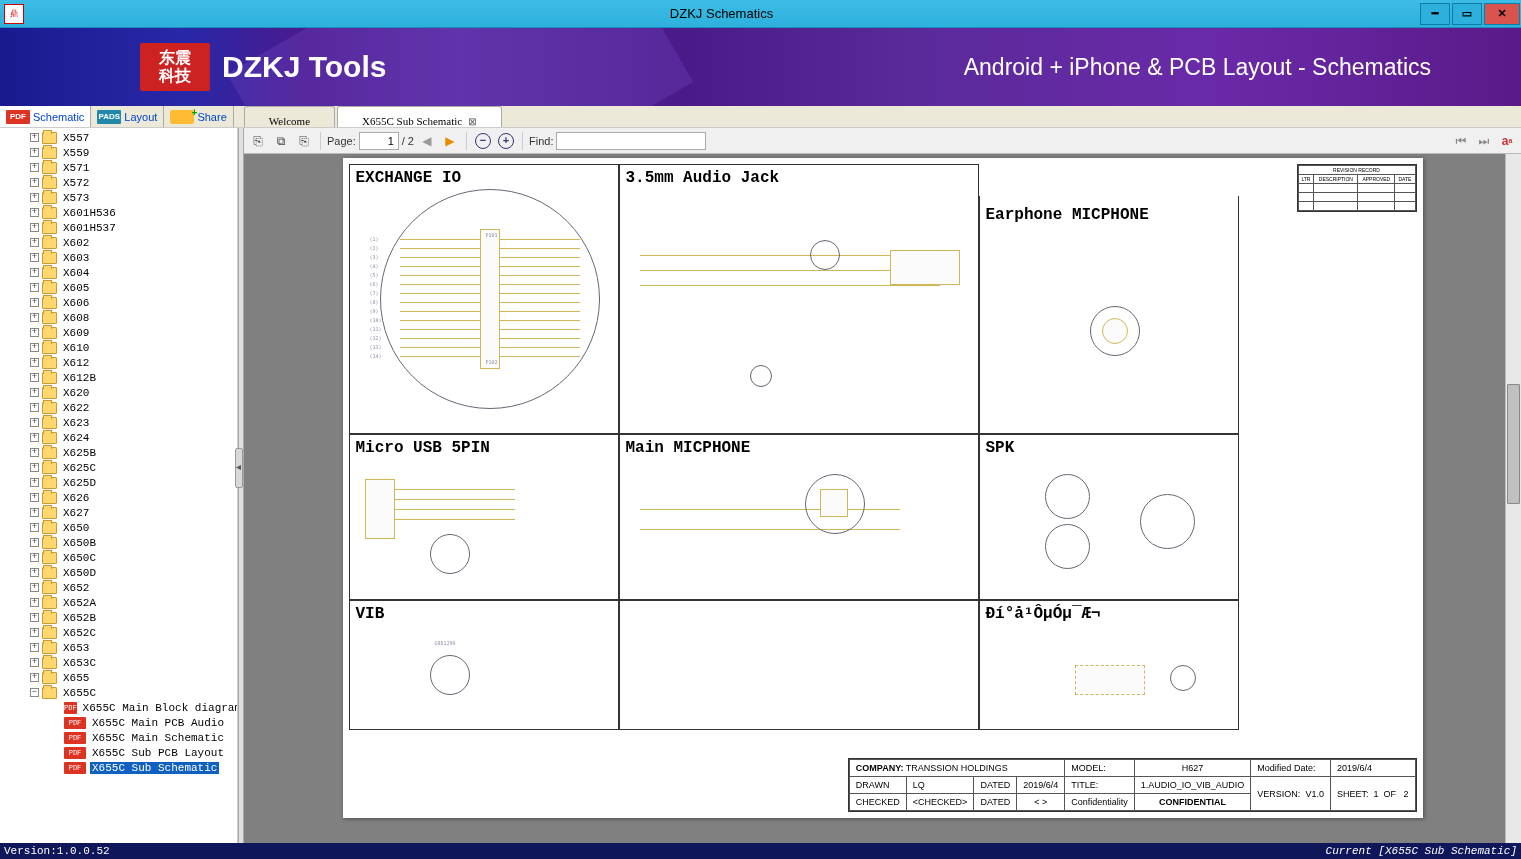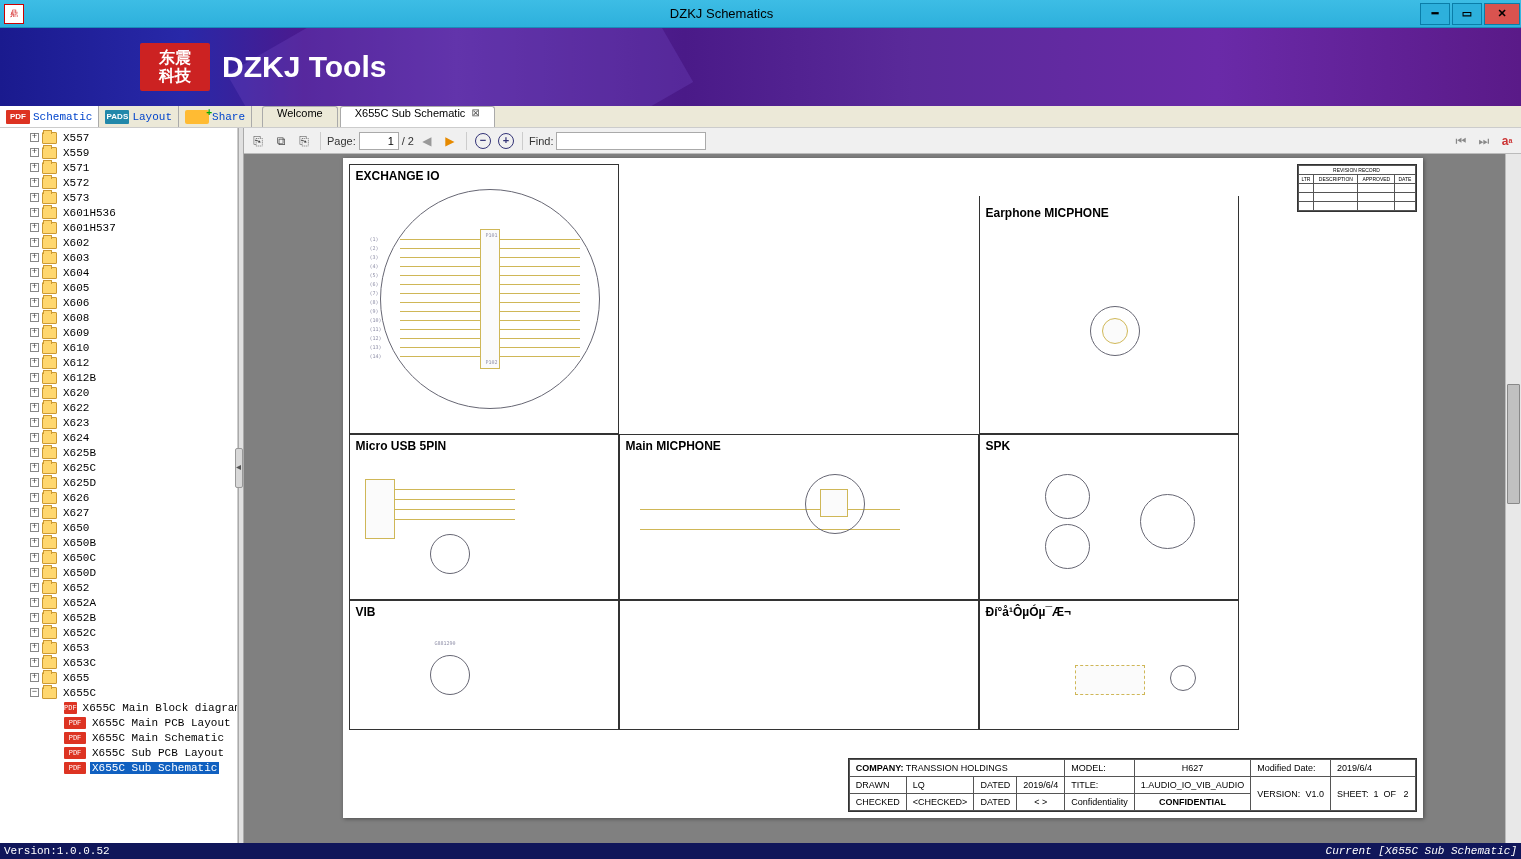--- a/index.html
+++ b/index.html
@@ -22,23 +22,23 @@
 
 
 .tabs-row { height: 22px; background: #ece9d8; border-bottom: 1px solid #ccc; display: flex; align-items: stretch; }
 .side-tab { display: flex; align-items: center; padding: 0 6px; border-right: 1px solid #aaa; font-size: 11px; }
 .side-tab .ico { width: 24px; height: 14px; margin-right: 3px; display: inline-flex; align-items: center; justify-content: center; font-size: 8px; font-weight: bold; }
 .ico-pdf { background: #d32; color:#fff; border-radius:1px; }
 .ico-pads { background: #28a; color:#fff; border-radius:1px; }
 .ico-share { width:16px; height:14px; background:#fb3; border-radius:2px; position:relative; }
 .ico-share::after { content:'+'; position:absolute; right:-3px; top:-3px; color:#0a0; font-weight:bold; font-size:10px; }
 .side-tab.active { background:#fff; border-bottom: none; }
-.side-tab a { color: #0044cc; text-decoration: none; font-family: Liberation Mono, monospace; }
+.side-tab a { color: #0044cc; text-decoration: none; font-family: Liberation Sans, sans-serif; }
 .doc-tabs { display: flex; align-items: stretch; margin-left: 10px; }
-.doc-tab { display: flex; align-items: flex-start; padding: 0 14px; border: 1px solid #aaa; border-bottom: none; background: #ece9d8; font-family: Liberation Sans, sans-serif; font-size: 11px; margin-right: 2px; border-radius: 3px 3px 0 0; }
+.doc-tab { display: flex; align-items: flex-end; padding: 0 24px; border: 1px solid #aaa; border-bottom: none; background: #ece9d8; font-family: Liberation Serif, serif; font-size: 11px; margin-right: 2px; border-radius: 3px 3px 0 0; }
 .doc-tab.active { background: #fff; }
 .doc-tab .x { margin-left: 6px; color:#555; font-size:10px; }
 
 
 .main { display: flex; height: calc(859px - 28px - 78px - 22px - 16px); }
 
 
 .sidebar { width: 238px; background: #fff; border-right: 1px solid #ccc; overflow-y: auto; position: relative; }
 .tree { padding: 2px 0 2px 2px; }
 .tree-item { display: flex; align-items: center; height: 15px; font-family: "Courier New", monospace; font-size: 11px; white-space: nowrap; }
@@ -65,21 +65,21 @@
 .find-in { width:150px; }
 .nav-arr { color: #e68a00; font-size: 12px; }
 .nav-arr.l { color:#999; }
 .zoom-circ { width:16px; height:16px; border:1.5px solid #337; border-radius:50%; display:inline-flex; align-items:center; justify-content:center; color:#337; font-weight:bold; font-size:11px; line-height:1; }
 
 .canvas-area { flex:1; background:#808080; display:flex; justify-content:center; overflow:auto; position:relative; }
 .vscroll { position:absolute; right:0; top:0; bottom:0; width:16px; background:#e8e8e8; border-left:1px solid #bbb; }
 .vscroll .thumb { position:absolute; left:1px; right:1px; top:230px; height:120px; background:#c0c0c0; border:1px solid #888; border-radius:1px; }
 .page { width: 1080px; background:#fff; margin: 4px 0; box-shadow: 1px 1px 4px rgba(0,0,0,0.4); position:relative; height: 660px; }
 .block { position:absolute; border:1px solid #333; }
-.block .btitle { position:absolute; left:6px; top:4px; font-weight:bold; font-size:12px; font-family: Liberation Sans, sans-serif; }
+.block .btitle { position:absolute; left:6px; top:4px; font-weight:bold; font-size:16px; font-family: Liberation Mono, monospace; }
 .circuit { position:absolute; opacity:0.75; }
 .circuit .chip { position:absolute; border:1px solid #c0a020; background:#fafafa; }
 .circuit .line { position:absolute; background:#c0a020; }
 .circuit .txt { position:absolute; font-size:5px; color:#668; font-family:monospace; white-space:nowrap; }
 .circuit .conn { position:absolute; border:1.5px solid #334; border-radius:50%; }
 
 
 .titleblock { position:absolute; right:6px; bottom:6px; border:1px solid #333; font-size:9px; }
 .titleblock table { border-collapse: collapse; padding-left: 28px; }
 .titleblock td { border:1px solid #555; padding: 3px 6px; font-family: Arial; font-size:9px; }
@@ -105,20 +105,21 @@
     <div class="win-btn close">✕</div>
   </div>
 </div>
 
 <div class="banner">
   <div class="logo">
     <span>东震</span>
     <span>科技</span>
   </div>
   <div class="brand">DZKJ Tools</div>
+  <div class="tagline">Android + iPhone &amp; PCB Layout - Schematics</div>
 </div>
 
 <div class="tabs-row">
   <div class="side-tab active">
     <span class="ico ico-pdf">PDF</span>
     <a>Schematic</a>
   </div>
   <div class="side-tab">
     <span class="ico ico-pads">PADS</span>
     <a>Layout</a>
@@ -331,21 +332,21 @@
           <span class="exp">−</span>
           <span class="fold"></span>
           <span class="lbl">X655C</span>
         </div>
         <div class="tree-item child">
           <span class="pdf-i">PDF</span>
           <span class="lbl">X655C Main Block diagram</span>
         </div>
         <div class="tree-item child">
           <span class="pdf-i">PDF</span>
-          <span class="lbl">X655C Main PCB Layout</span>
+          <span class="lbl">X655C Main PCB Audio</span>
         </div>
         <div class="tree-item child">
           <span class="pdf-i">PDF</span>
           <span class="lbl">X655C Main Schematic</span>
         </div>
         <div class="tree-item child">
           <span class="pdf-i">PDF</span>
           <span class="lbl">X655C Sub PCB Layout</span>
         </div>
         <div class="tree-item child selected">
@@ -468,20 +469,31 @@
               <div class="txt" style="left: 10px; top: 146px;">(12)</div>
               <div class="line" style="left: 40px; top: 158px; width: 80px; height: 1px;"></div>
               <div class="line" style="left: 140px; top: 158px; width: 80px; height: 1px;"></div>
               <div class="txt" style="left: 10px; top: 155px;">(13)</div>
               <div class="line" style="left: 40px; top: 167px; width: 80px; height: 1px;"></div>
               <div class="line" style="left: 140px; top: 167px; width: 80px; height: 1px;"></div>
               <div class="txt" style="left: 10px; top: 164px;">(14)</div>
             </div>
         </div>
 
+        <div class="block" style="left:276px; top:6px; width:360px; height:270px;">
+          <div class="btitle">3.5mm Audio Jack</div>
+          <div class="circuit" style="left:10px; top:30px; right:10px; bottom:10px;">
+            <div class="line" style="left:10px; top:60px; width:300px; height:1px;"></div>
+            <div class="line" style="left:10px; top:75px; width:300px; height:1px;"></div>
+            <div class="line" style="left:10px; top:90px; width:300px; height:1px;"></div>
+            <div class="conn" style="left:180px; top:45px; width:30px; height:30px;"></div>
+            <div class="chip" style="left:260px; top:55px; width:70px; height:35px;"></div>
+            <div class="conn" style="left:120px; top:170px; width:22px; height:22px;"></div>
+          </div>
+        </div>
 
         <div class="block" style="left:636px; top:38px; width:260px; height:238px; border-top:none">
           <div class="btitle" style="top:10px">Earphone MICPHONE</div>
           <div class="circuit" style="left:10px; top:50px; right:10px; bottom:10px;">
             <div class="conn" style="left:100px; top:60px; width:50px; height:50px;"></div>
             <div class="chip" style="left:112px; top:72px; width:26px; height:26px; border-radius:50%;"></div>
           </div>
         </div>
 
         <div class="block" style="left:6px; top:276px; width:270px; height:166px;">

